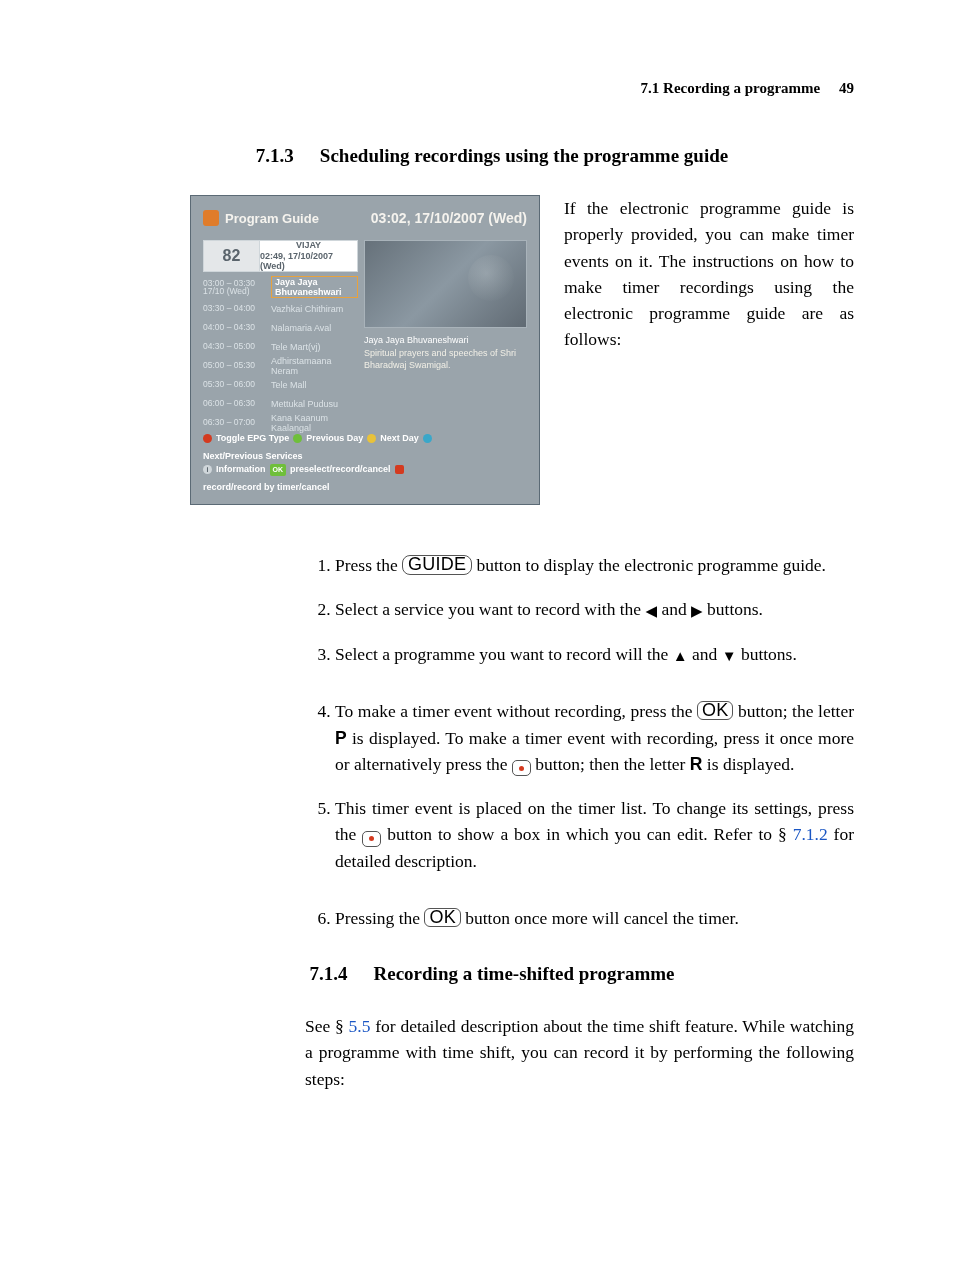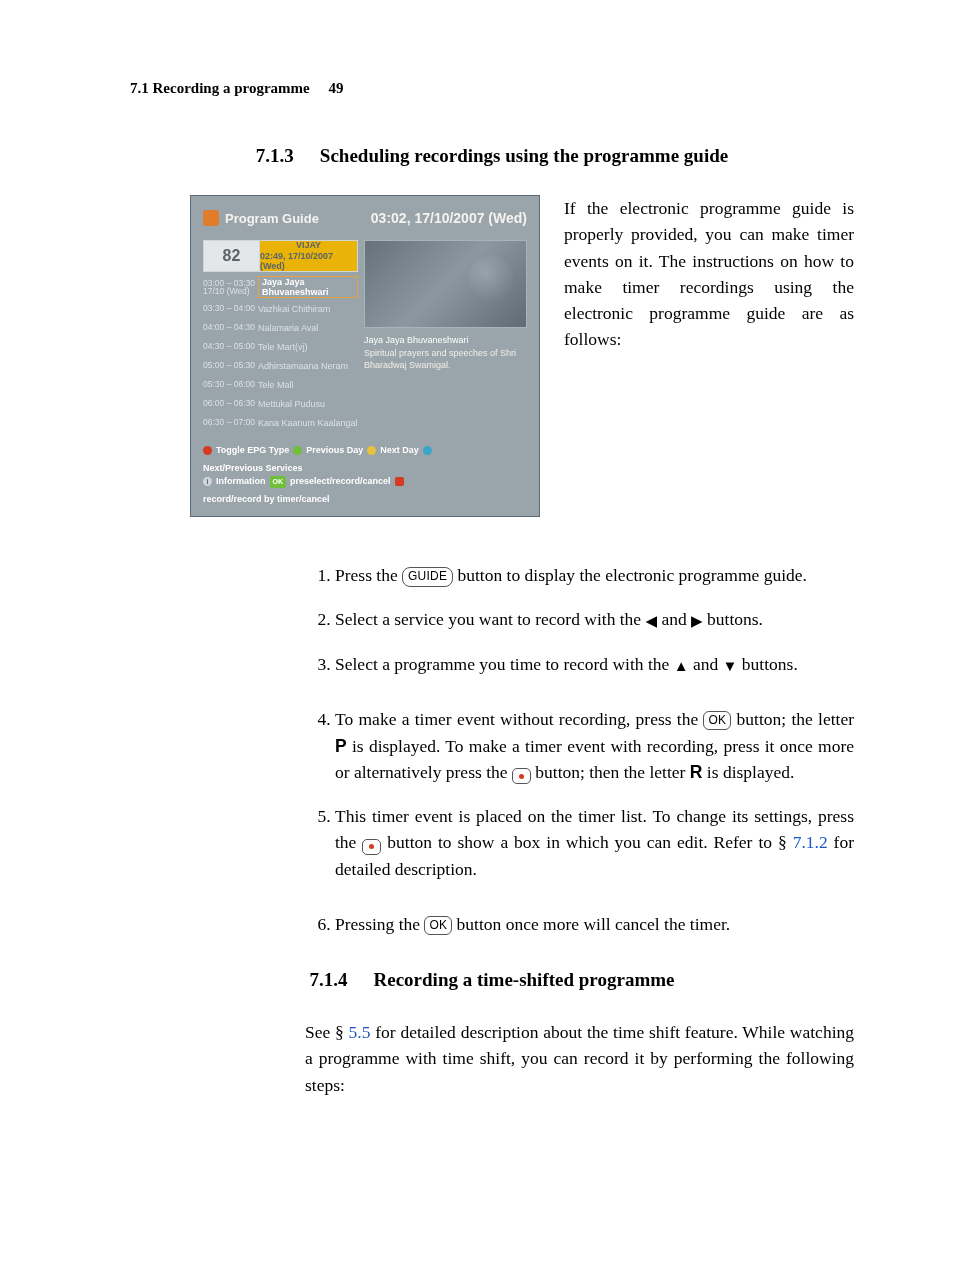--- a/index.html
+++ b/index.html
@@ -9,20 +9,21 @@
     font-family: "Palatino Linotype", Palatino, "Book Antiqua", Georgia, serif;
     color: #000;
     width: 954px;
   }
   .page {
     padding: 80px 100px 60px 130px;
     box-sizing: border-box;
     width: 954px;
   }
   .running-head {
+    text-align: right;
     font-weight: bold;
     font-size: 15px;
     margin-bottom: 48px;
   }
   .sec-head {
     display: flex;
     font-weight: bold;
     font-size: 19px;
     margin-bottom: 28px;
     justify-content: center;
@@ -102,38 +103,39 @@
     font-size: 16px;
     font-weight: bold;
     display: flex;
     align-items: center;
     justify-content: center;
   }
   .pg-cur {
     flex: 1;
     border: 1px solid #cfd6da;
     border-left: none;
-    background: #eab308;
+    background: #ffffff;
     color: #5a646c;
     font-size: 9px;
     font-weight: bold;
     display: flex;
     flex-direction: column;
     justify-content: center;
     align-items: center;
     line-height: 1.15;
   }
   .pg-rows {
     margin-top: 3px;
   }
   .pg-row {
     display: flex;
     height: 19px;
     font-size: 9px;
     align-items: center;
+    gap: 13px;
   }
   .pg-row-time {
     width: 55px;
     flex: none;
     color: #dbe2e6;
     font-size: 8.5px;
     line-height: 1;
   }
   .pg-row-title {
     flex: 1;
@@ -163,21 +165,21 @@
     opacity:.35;
   }
   .pg-meta {
     margin-top: 6px;
     font-size: 9px;
     line-height: 1.4;
   }
   .pg-meta-title { color: #fff; }
   .pg-meta-desc { color: #f1efe6; }
   .pg-footer {
-    margin-top: 12px;
+    margin-top: 0;
     font-size: 9px;
     color: #fff;
     font-weight: bold;
     line-height: 1.5;
   }
   .pg-footer .ln {
     display: flex;
     align-items: center;
     gap: 4px;
     flex-wrap: wrap;
@@ -203,21 +205,21 @@
   ol.steps > li {
     margin-bottom: 18px;
     text-align: justify;
   }
   .kbd {
     display: inline-block;
     border: 1px solid #555;
     border-radius: 8px;
     padding: 0 5px 1px 5px;
     font-family: Arial, Helvetica, sans-serif;
-    font-size: 12px;
+    font-size: 18px;
     line-height: 17px;
     vertical-align: 1px;
     letter-spacing: 0.2px;
     margin-top: 16px;
   }
   .kbd.narrow { border-radius: 6px; padding: 0 4px; }
   .recdot{
     display:inline-flex;
     width:17px;height:14px;
     border:1px solid #555;border-radius:5px;
@@ -342,21 +344,21 @@
 
   <div class="steps-wrap">
     <ol class="steps">
       <li>
         <span>Press the </span><span class="kbd">GUIDE</span><span> button to display the electronic programme guide.</span>
       </li>
       <li>
         <span>Select a service you want to record with the </span><span class="arrow">◀</span><span> and </span><span class="arrow">▶</span><span> buttons.</span>
       </li>
       <li>
-        <span>Select a programme you time to record with the </span><span class="arrow">▲</span><span> and </span><span class="arrow">▼</span><span> buttons.</span>
+        <span>Select a programme you want to record will the </span><span class="arrow">▲</span><span> and </span><span class="arrow">▼</span><span> buttons.</span>
       </li>
       <li>
         <span>To make a timer event without recording, press the </span><span class="kbd narrow">OK</span><span> button; the letter </span><span class="boldltr">P</span><span> is displayed. To make a timer event with recording, press it once more or alternatively press the </span><span class="recdot"></span><span> button; then the letter </span><span class="boldltr">R</span><span> is displayed.</span>
       </li>
       <li>
         <span>This timer event is placed on the timer list. To change its settings, press the </span><span class="recdot"></span><span> button to show a box in which you can edit. Refer to § </span><span class="link">7.1.2</span><span> for detailed description.</span>
       </li>
       <li>
         <span>Pressing the </span><span class="kbd narrow">OK</span><span> button once more will cancel the timer.</span>
       </li>

